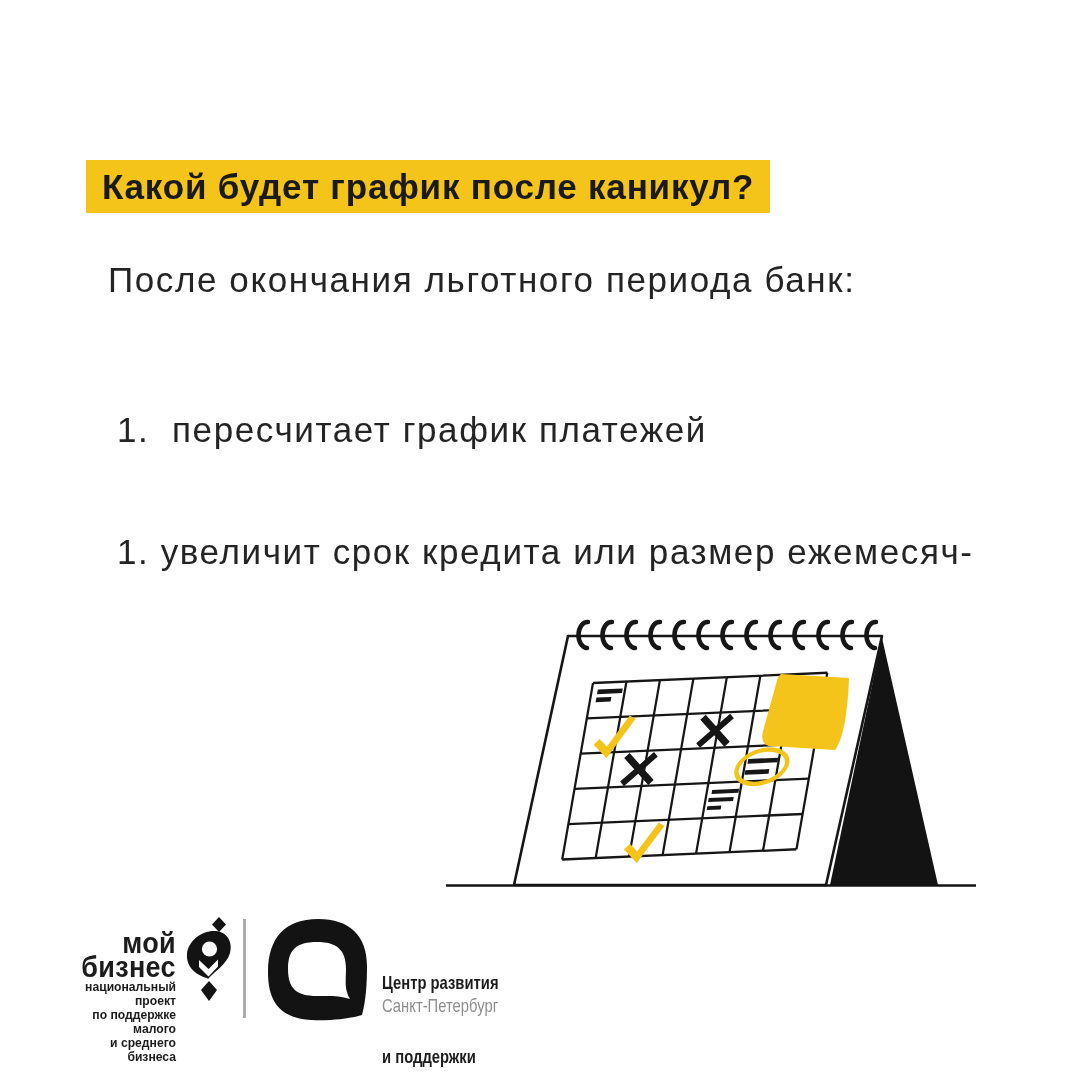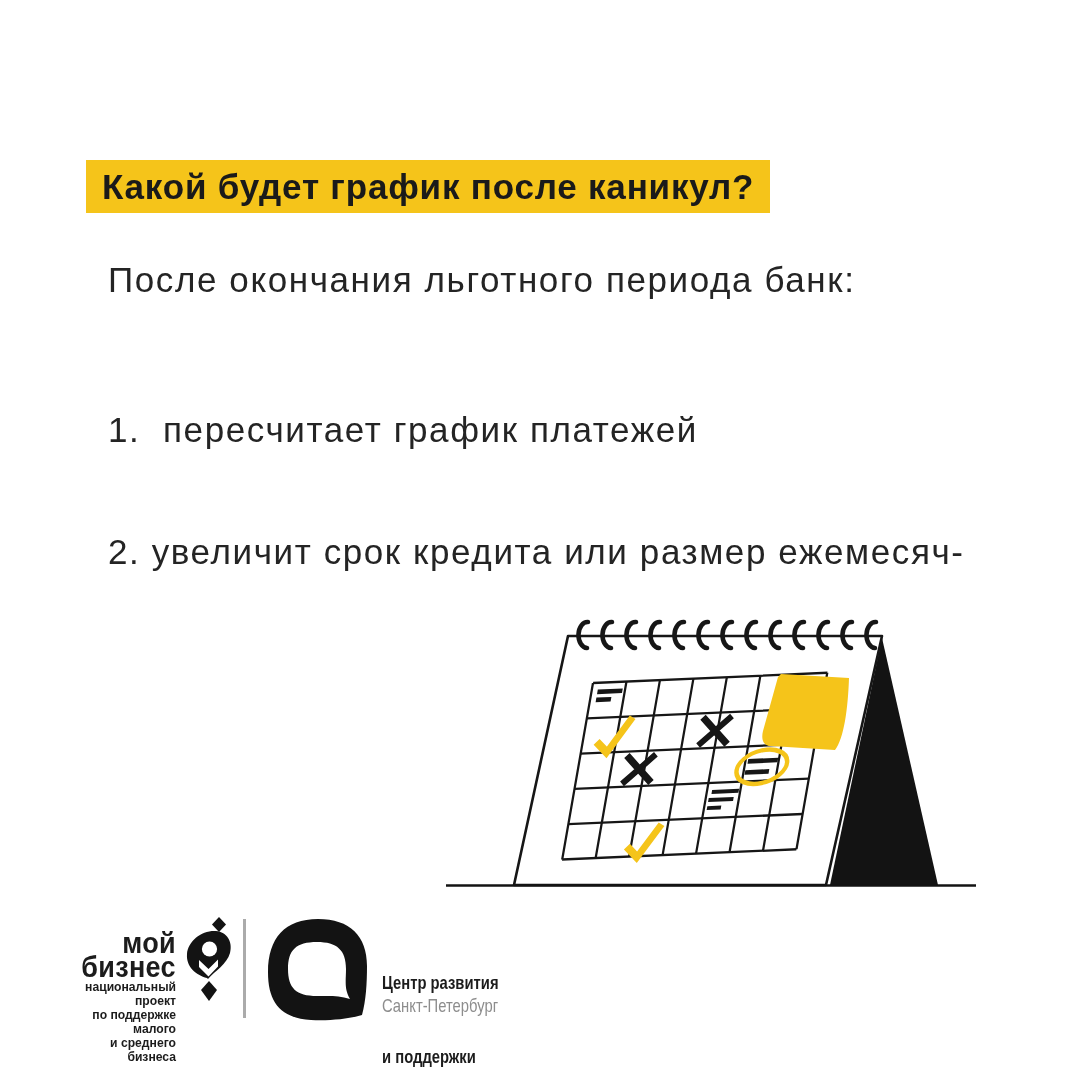--- a/index.html
+++ b/index.html
@@ -6,21 +6,21 @@
   .page{position:relative;width:1080px;height:1080px;background:#ffffff;overflow:hidden;
         font-family:"Liberation Sans", sans-serif;color:#222;}
   
   .title-band{position:absolute;left:86px;top:160px;height:53px;background:#F5C41A;
               display:inline-flex;align-items:center;padding:0 16px;}
   .title-band h1{margin:0;font-size:35px;font-weight:700;letter-spacing:0.8px;color:#1a1a1a;white-space:pre;}
   
   .bodytext{position:absolute;left:108px;font-size:35px;font-weight:400;color:#242424;
             letter-spacing:1.6px;line-height:40.5px;white-space:pre;}
   .intro{top:260px;}
-  .list{top:329px;}
+  .list{top:329px;margin-left:9px;}
   .note{top:486px;}
   
   .calendar-svg{position:absolute;left:440px;top:600px;width:540px;height:300px;}
   
   .mb-big{position:absolute;left:58px;top:931px;width:118px;text-align:right;
           font-size:30px;font-weight:700;line-height:23.5px;color:#1c1c1c;
           transform:scaleX(0.9);transform-origin:right center;letter-spacing:0.4px;}
   .mb-sub{position:absolute;left:56px;top:980px;width:120px;text-align:right;
           font-size:13.5px;font-weight:700;line-height:13.9px;color:#1c1c1c;
           transform:scaleX(0.9);transform-origin:right center;}
@@ -38,21 +38,21 @@
 <div class="page">
 
   <div class="title-band">
     <h1>Какой будет график после каникул?</h1>
   </div>
 
   <div class="bodytext intro">После окончания льготного периода банк:</div>
 
   <div class="bodytext list">
     <div>1.&nbsp; пересчитает график платежей</div>
-    <div>2. увеличит срок кредита или размер ежемесяч-</div>
+    <div>1. увеличит срок кредита или размер ежемесяч-</div>
   </div>
 
 
   <svg class="calendar-svg" viewBox="0 0 540 300">
     <defs>
       <path id="cal-ring" d="M7,48 A9,13 0 1 1 8,22" fill="none" stroke="#161616" stroke-width="4.6" stroke-linecap="round"></path>
     </defs>
 
     <path d="M442,38 L390,285 L498,285 Z" fill="#131313"></path>
 

